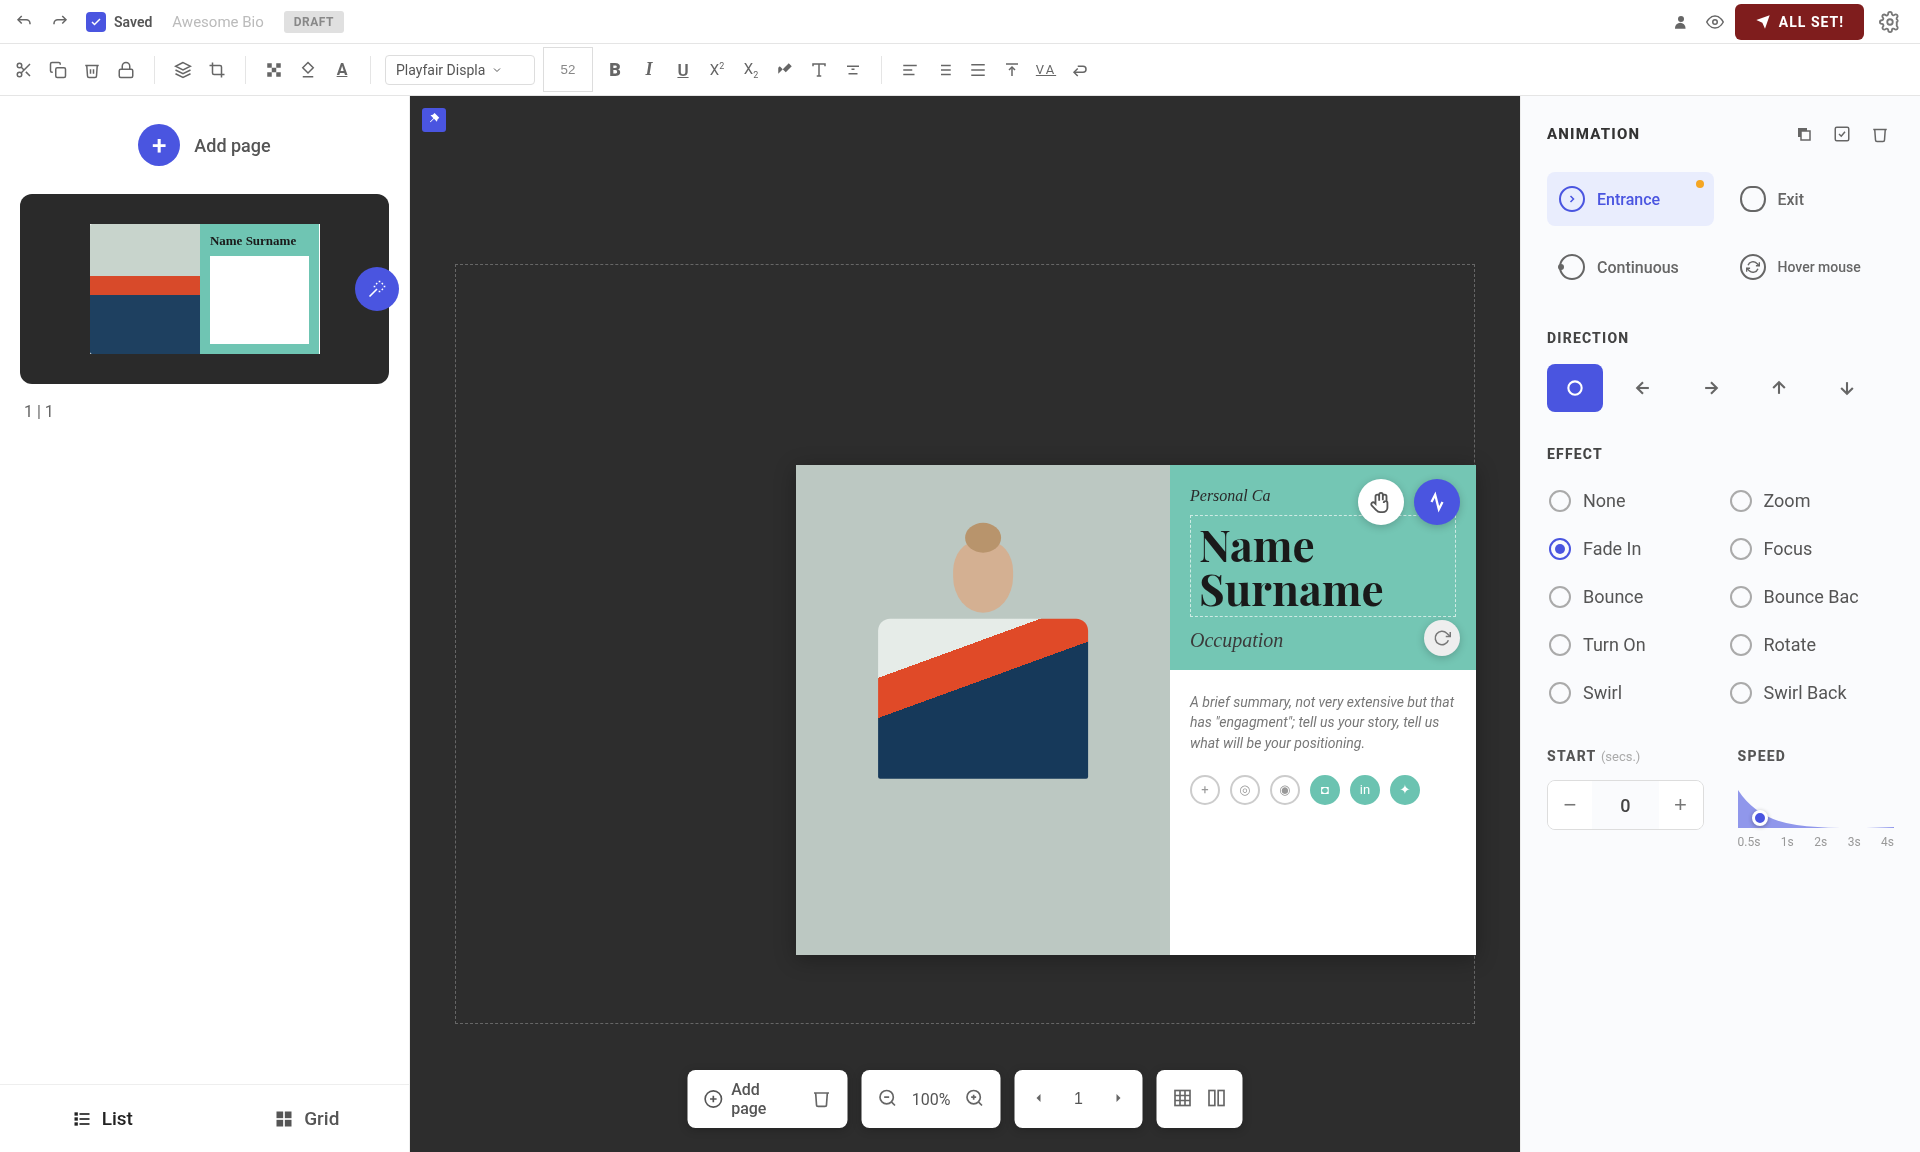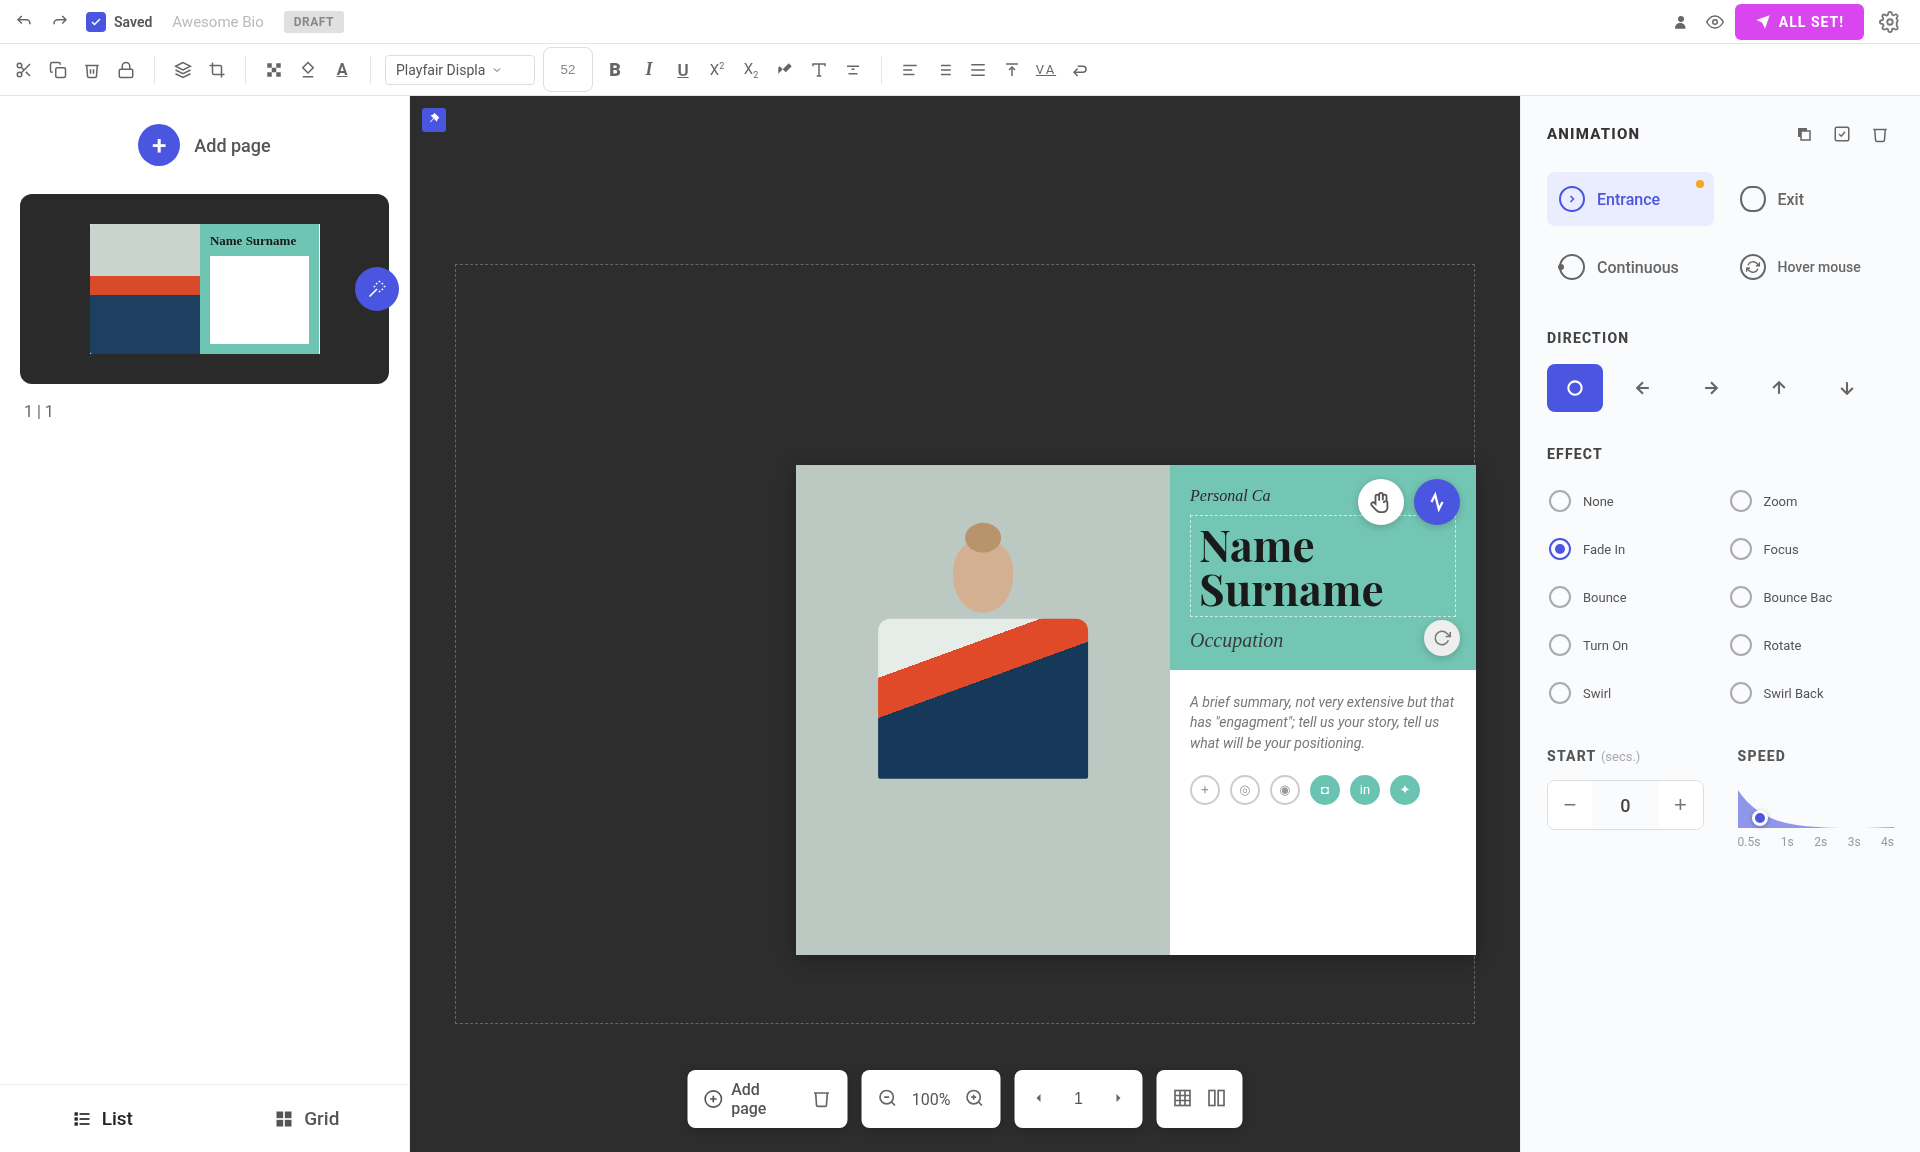--- a/index.html
+++ b/index.html
@@ -6,28 +6,28 @@
 body { font-family: -apple-system, BlinkMacSystemFont, "Segoe UI", Roboto, sans-serif; font-size: 14px; color: #333; background: #fff; overflow: hidden; width: 1920px; height: 1152px; }
 .top-bar { height: 44px; display: flex; align-items: center; padding: 0 10px; border-bottom: 1px solid #e5e5e5; gap: 12px; }
 .top-bar .hist { display: flex; gap: 8px; }
 .icon-btn { width: 28px; height: 28px; display: flex; align-items: center; justify-content: center; cursor: pointer; color: #666; border-radius: 4px; }
 .icon-btn svg { width: 18px; height: 18px; }
 .saved-chip { display: flex; align-items: center; gap: 8px; font-weight: 600; color: #555; }
 .check-box { width: 20px; height: 20px; background: #4a55e0; border-radius: 4px; display: flex; align-items: center; justify-content: center; color: #fff; }
 .doc-name { color: #bbb; font-size: 15px; padding: 4px 8px; }
 .draft-badge { background: #e0e0e0; color: #888; font-size: 12px; font-weight: 700; padding: 4px 10px; border-radius: 3px; letter-spacing: 0.5px; }
 .top-right { margin-left: auto; display: flex; align-items: center; gap: 6px; }
-.all-set-btn { background: #d946ef; color: #fff; font-weight: 700; padding: 10px 20px; border-radius: 6px; display: flex; align-items: center; gap: 8px; letter-spacing: 1px; }
+.all-set-btn { background: #7f1d1d; color: #fff; font-weight: 700; padding: 10px 20px; border-radius: 6px; display: flex; align-items: center; gap: 8px; letter-spacing: 1px; }
 .settings-btn { width: 40px; height: 40px; display: flex; align-items: center; justify-content: center; color: #777; }
 
 .format-bar { height: 52px; display: flex; align-items: center; padding: 0 10px; border-bottom: 1px solid #e5e5e5; gap: 8px; }
 .fb-group { display: flex; gap: 6px; align-items: center; }
 .fb-sep { width: 1px; height: 28px; background: #e5e5e5; margin: 0 6px; }
 .font-select { border: 1px solid #ddd; border-radius: 4px; padding: 6px 10px; font-size: 14px; color: #555; display: flex; align-items: center; gap: 6px; min-width: 150px; }
-.size-input { width: 50px; padding: 14px; border: 1px solid #ddd; border-radius: 8px; text-align: center; color: #888; }
+.size-input { width: 50px; padding: 14px; border: 1px solid #ddd; border-radius: 0; text-align: center; color: #888; }
 
 .main { display: flex; height: calc(1152px - 96px); }
 .left-panel { width: 410px; background: #fff; border-right: 1px solid #eee; display: flex; flex-direction: column; }
 .add-page-btn { display: flex; align-items: center; justify-content: center; gap: 14px; padding: 28px 0; color: #555; font-size: 18px; font-weight: 500; }
 .plus-circle { width: 42px; height: 42px; background: #4a55e0; border-radius: 50%; display: flex; align-items: center; justify-content: center; color: #fff; font-size: 26px; }
 .thumbs { padding: 0 20px; }
 .thumb-wrap { position: relative; }
 .thumb { background: #2a2a2a; border-radius: 12px; padding: 30px 24px; display: flex; align-items: center; justify-content: center; }
 .thumb-card { display: flex; width: 230px; height: 130px; background: #fff; }
 .thumb-img { width: 48%; background: linear-gradient(180deg, #c8d4cc 0%, #c8d4cc 40%, #d84a2a 40%, #d84a2a 55%, #1e4060 55%, #1e4060 100%); border-radius: 2px 0 0 2px; }
@@ -77,21 +77,21 @@
 .anim-grid { display: grid; grid-template-columns: 1fr 1fr; gap: 14px; margin-bottom: 36px; }
 .anim-type { display: flex; align-items: center; gap: 12px; padding: 14px 12px; border-radius: 8px; color: #666; font-size: 16px; font-weight: 500; position: relative; }
 .anim-type.active { background: #e9edfd; color: #4a55e0; }
 .anim-type .dot { position: absolute; top: 8px; right: 10px; width: 8px; height: 8px; background: #f5a623; border-radius: 50%; }
 .anim-type .ai { width: 26px; height: 26px; border: 2.5px solid currentColor; border-radius: 50%; display: flex; align-items: center; justify-content: center; }
 .section-title { font-weight: 800; letter-spacing: 1.2px; color: #444; font-size: 14px; margin-bottom: 18px; margin-top: 8px; }
 .dir-row { display: flex; gap: 12px; margin-bottom: 34px; }
 .dir-btn { width: 56px; height: 48px; border-radius: 8px; display: flex; align-items: center; justify-content: center; color: #666; background: transparent; }
 .dir-btn.active { background: #4a55e0; color: #fff; }
 .effect-grid { display: grid; grid-template-columns: 1fr 1fr; gap: 6px 14px; margin-bottom: 34px; }
-.effect-opt { display: flex; align-items: center; gap: 12px; padding: 10px 2px; color: #555; font-size: 13px; }
+.effect-opt { display: flex; gap: 12px; padding: 10px 2px; color: #555; font-size: 18px; }
 .radio { width: 22px; height: 22px; border: 2.5px solid #aaa; border-radius: 50%; display: flex; align-items: center; justify-content: center; flex-shrink: 0; }
 .radio.sel { border-color: #4a55e0; }
 .radio.sel::after { content: ""; width: 10px; height: 10px; background: #4a55e0; border-radius: 50%; }
 .bottom-row { display: flex; gap: 34px; }
 .bcol { flex: 1; }
 .bcol-title { font-weight: 800; letter-spacing: 1.2px; color: #555; font-size: 14px; margin-bottom: 16px; }
 .bcol-title .sub { font-weight: 400; text-transform: none; color: #aaa; letter-spacing: 0; font-size: 13px; }
 .stepper { display: flex; align-items: center; border: 1.5px solid #ddd; border-radius: 8px; overflow: hidden; }
 .stepper button { width: 44px; height: 48px; background: #fff; border: none; font-size: 22px; color: #777; cursor: pointer; }
 .stepper span { flex: 1; text-align: center; font-size: 18px; color: #444; font-weight: 500; }

